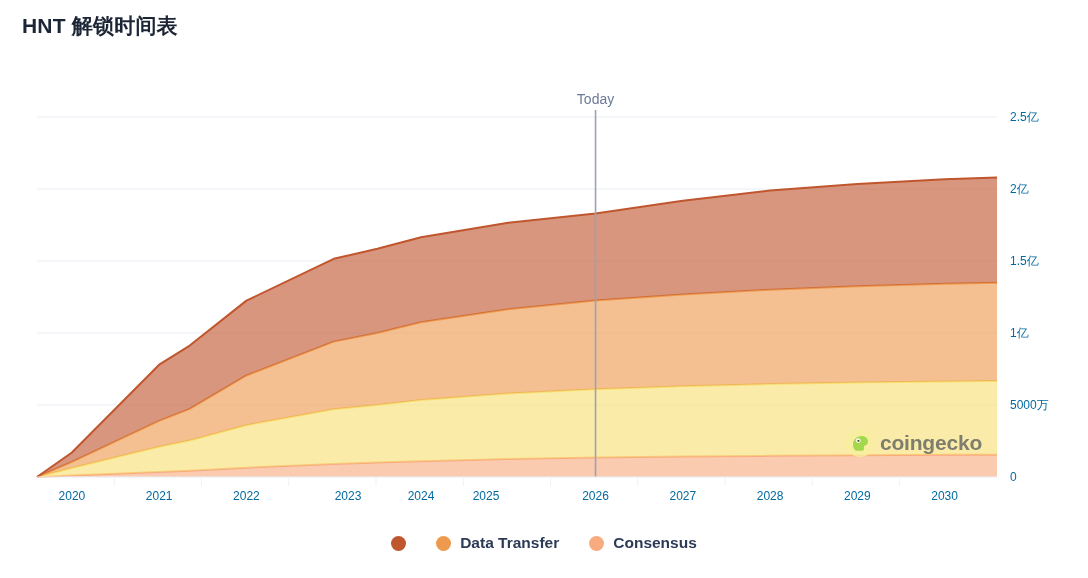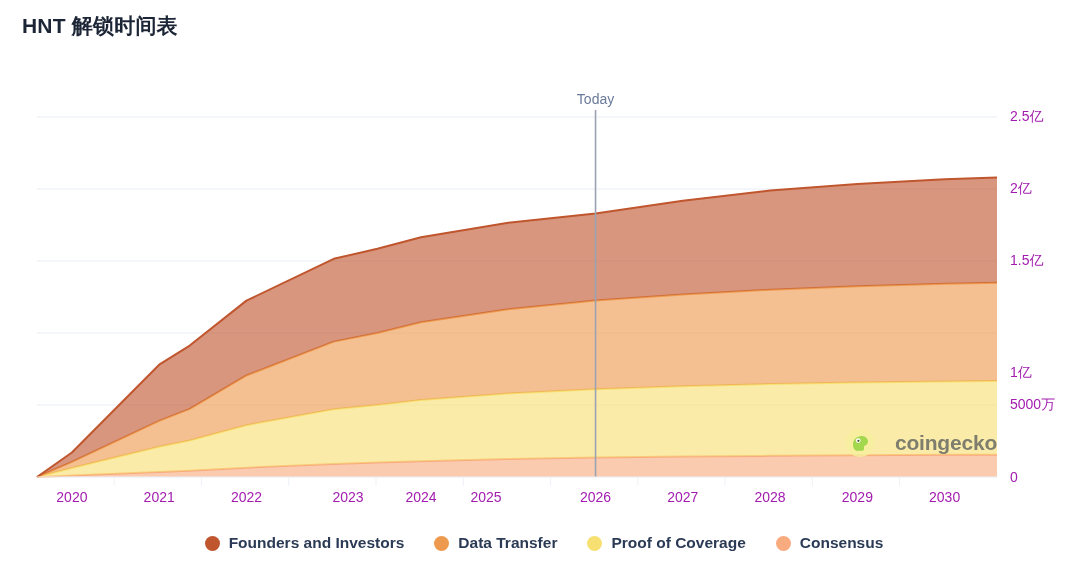--- a/index.html
+++ b/index.html
@@ -26,43 +26,43 @@
   }
   #plot-wrap {
     position: absolute;
     left: 0; top: 0;
     width: 1088px; height: 520px;
   }
   #plot-svg { position: absolute; left: 0; top: 0; }
 
   .axis-label {
     position: absolute;
-    font-size: 14px;
-    color: #a21caf;
+    font-size: 12px;
+    color: #0369a1;
     white-space: nowrap;
   }
   .y-label { left: 1010px; transform: translateY(-50%); }
   .x-label { transform: translateX(-50%); top: 489px; }
 
   #today-label {
     position: absolute;
     top: 91px;
     left: 599px;
     transform: translateX(-50%);
     font-size: 14px;
     color: #6b7a99;
     white-space: nowrap;
   }
 
   #watermark {
     position: absolute;
     left: 845px; top: 428px;
     display: flex;
     align-items: center;
-    gap: 20px;
+    gap: 5px;
     opacity: 0.95;
   }
   #watermark .wm-text {
     font-size: 21px;
     font-weight: bold;
     color: #78786b;
     letter-spacing: -0.2px;
   }
 
   #legend {
@@ -134,49 +134,44 @@
       <svg width="30" height="30" viewBox="0 0 30 30">
         <circle cx="15" cy="15" r="14" fill="#f6ef9c" opacity="0.85"></circle>
         <path d="M8 16.5 C8 11.5 12 8 16.5 8 C20.5 8 23 10.5 23 13.5 C23 16 21 17.5 19 18 L19 21 C19 22 18 22.8 16.8 22.8 L12.5 22.8 C10 22.8 8 20.5 8 16.5 Z" fill="#9fd64a"></path>
         <circle cx="13.2" cy="12.6" r="2.4" fill="#ffffff"></circle>
         <circle cx="13.4" cy="12.8" r="1.1" fill="#3f4a2a"></circle>
       </svg>
       <span class="wm-text">coingecko</span>
     </div>
   <div class="axis-label y-label" style="top: 477px;">0</div>
       <div class="axis-label y-label" style="top: 405px;">5000万</div>
-      <div class="axis-label y-label" style="top: 333px; margin-top: 40px;">1亿</div>
+      <div class="axis-label y-label" style="top: 333px;">1亿</div>
       <div class="axis-label y-label" style="top: 261px;">1.5亿</div>
       <div class="axis-label y-label" style="top: 189px;">2亿</div>
       <div class="axis-label y-label" style="top: 117px;">2.5亿</div>
       <div class="axis-label x-label" style="left: 71.9091px;">2020</div>
       <div class="axis-label x-label" style="left: 159.182px;">2021</div>
       <div class="axis-label x-label" style="left: 246.455px; text-align: center;">2022</div>
       <div class="axis-label x-label" style="left: 327px; margin-left: 21px;">2023</div>
       <div class="axis-label x-label" style="left: 421px;">2024</div>
       <div class="axis-label x-label" style="left: 486px; text-align: center;">2025</div>
       <div class="axis-label x-label" style="left: 595.545px;">2026</div>
       <div class="axis-label x-label" style="left: 682.818px;">2027</div>
       <div class="axis-label x-label" style="left: 770.091px;">2028</div>
       <div class="axis-label x-label" style="left: 857.364px;">2029</div>
       <div class="axis-label x-label" style="left: 944.636px; text-align: right;">2030</div>
     </div>
 
   <div id="legend">
       <div class="legend-item">
         <span class="legend-dot" style="background: rgb(192, 86, 46);"></span>
-        <span class="legend-text">Founders and Investors</span>
       </div>
       <div class="legend-item">
         <span class="legend-dot" style="background: rgb(238, 154, 78);"></span>
         <span class="legend-text">Data Transfer</span>
-      </div>
-      <div class="legend-item">
-        <span class="legend-dot" style="background: rgb(247, 224, 114);"></span>
-        <span class="legend-text">Proof of Coverage</span>
       </div>
       <div class="legend-item">
         <span class="legend-dot" style="background: rgb(249, 171, 128);"></span>
         <span class="legend-text">Consensus</span>
       </div>
     </div>
 
 </div>
 
 </body></html>

